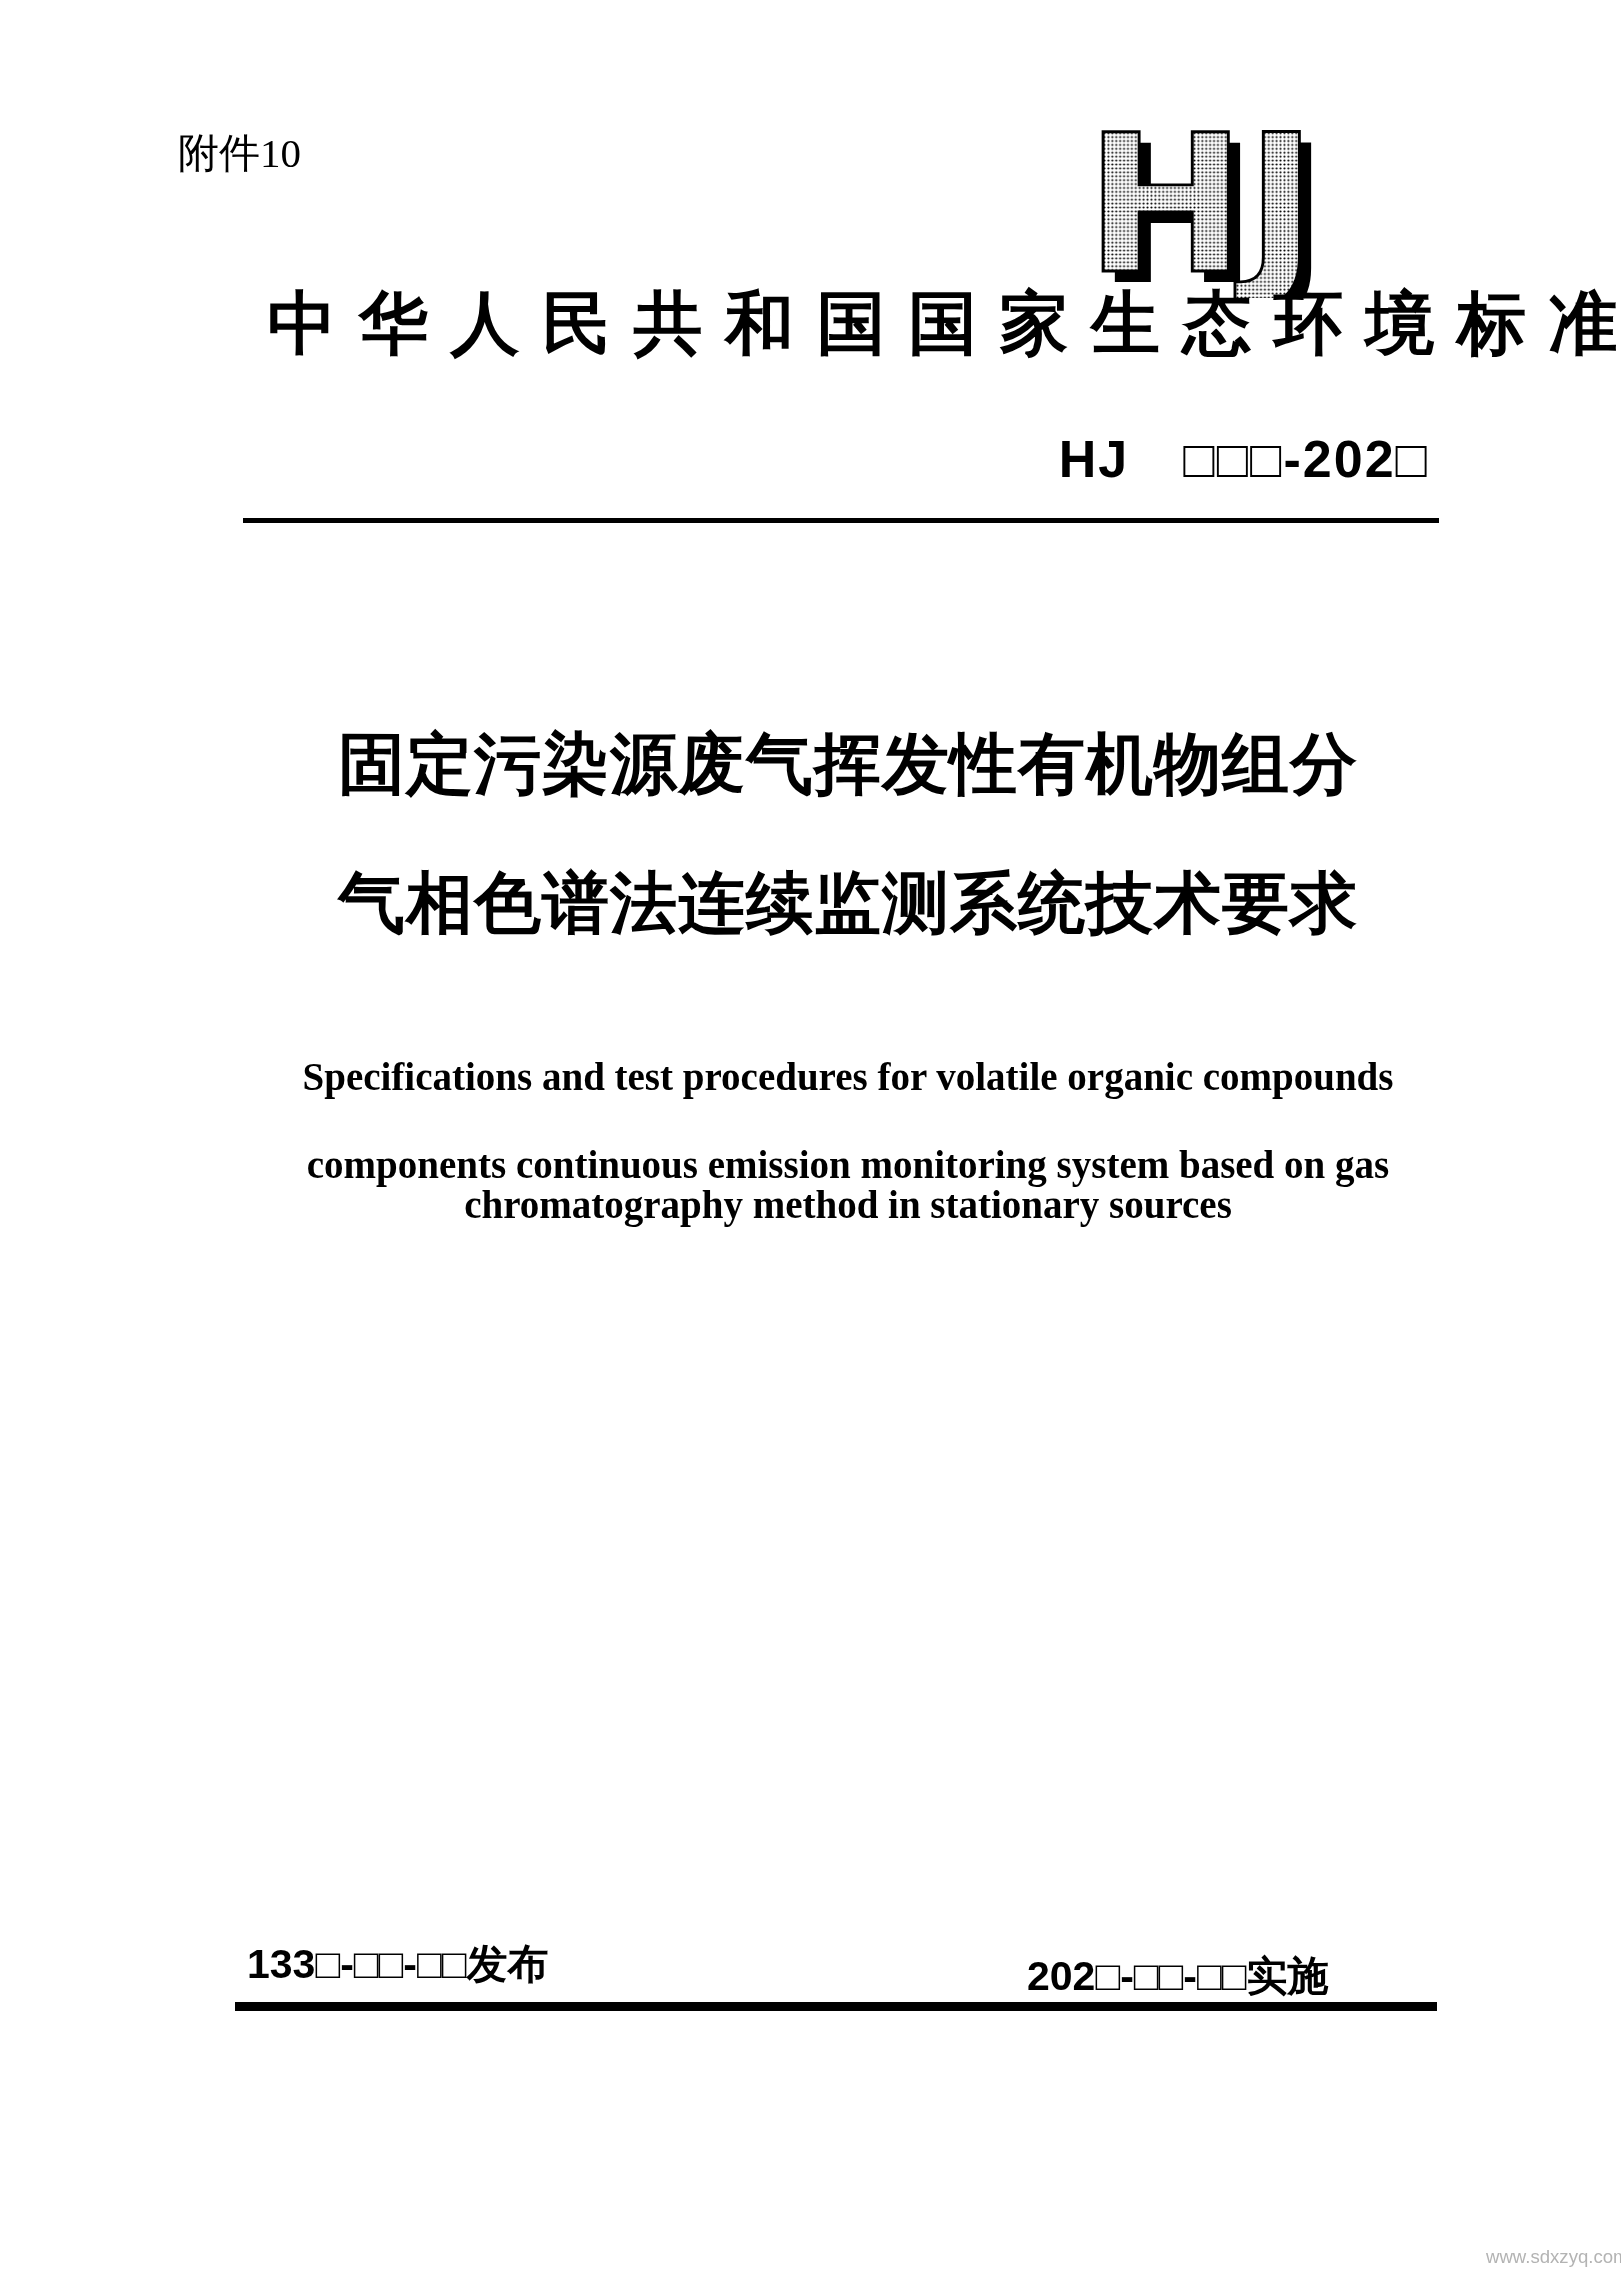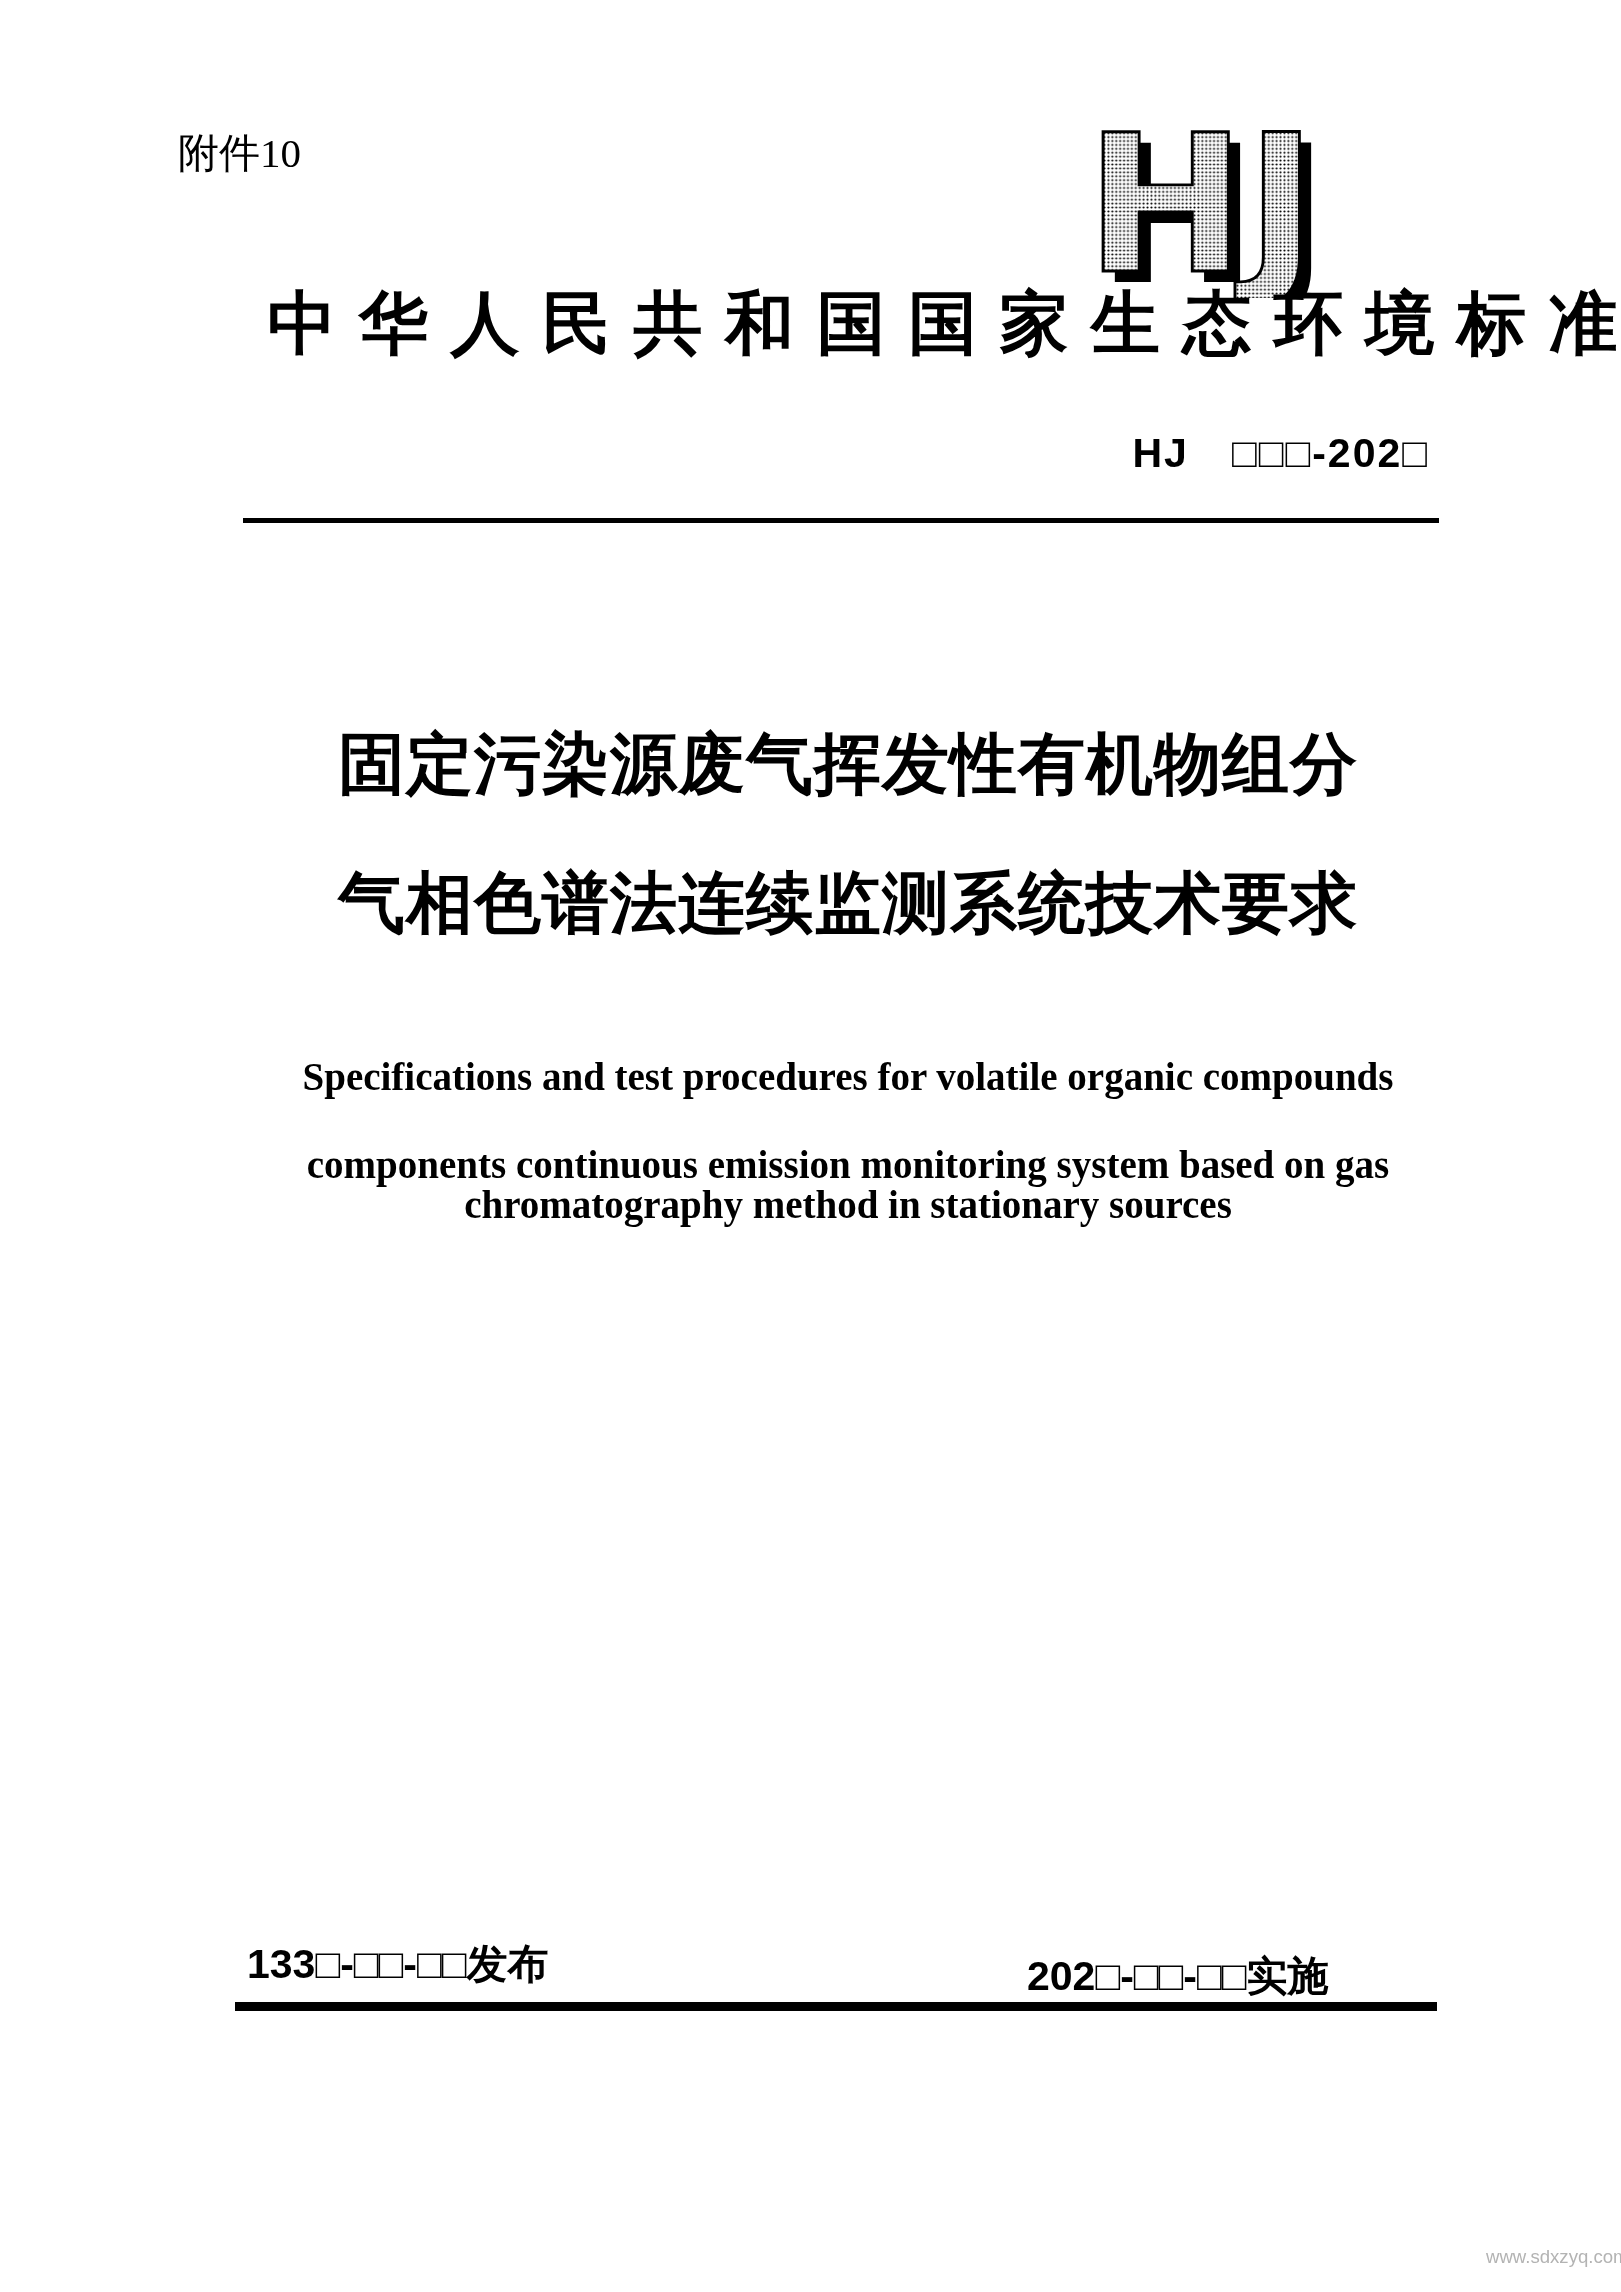--- a/index.html
+++ b/index.html
@@ -31,21 +31,21 @@
     font-size: 69px;
     letter-spacing: 22.5px;
     text-indent: 22.5px;
   }
 
   .std-number {
     top: 433px; right: 192px;
     text-align: right;
     font-family: "Liberation Sans", "DejaVu Sans", sans-serif;
     font-weight: bold;
-    font-size: 41px;
+    font-size: 52px;
     letter-spacing: 2px;
   }
 
   .rule { position: absolute; background: #000000; }
   .rule-top { left: 243px; top: 518px; width: 1196px; height: 4.9px; }
   .rule-bottom { left: 235px; top: 2002px; width: 1202px; height: 8.8px; }
 
   .title-cn {
     left: 118px; width: 1460px;
     text-align: center;

